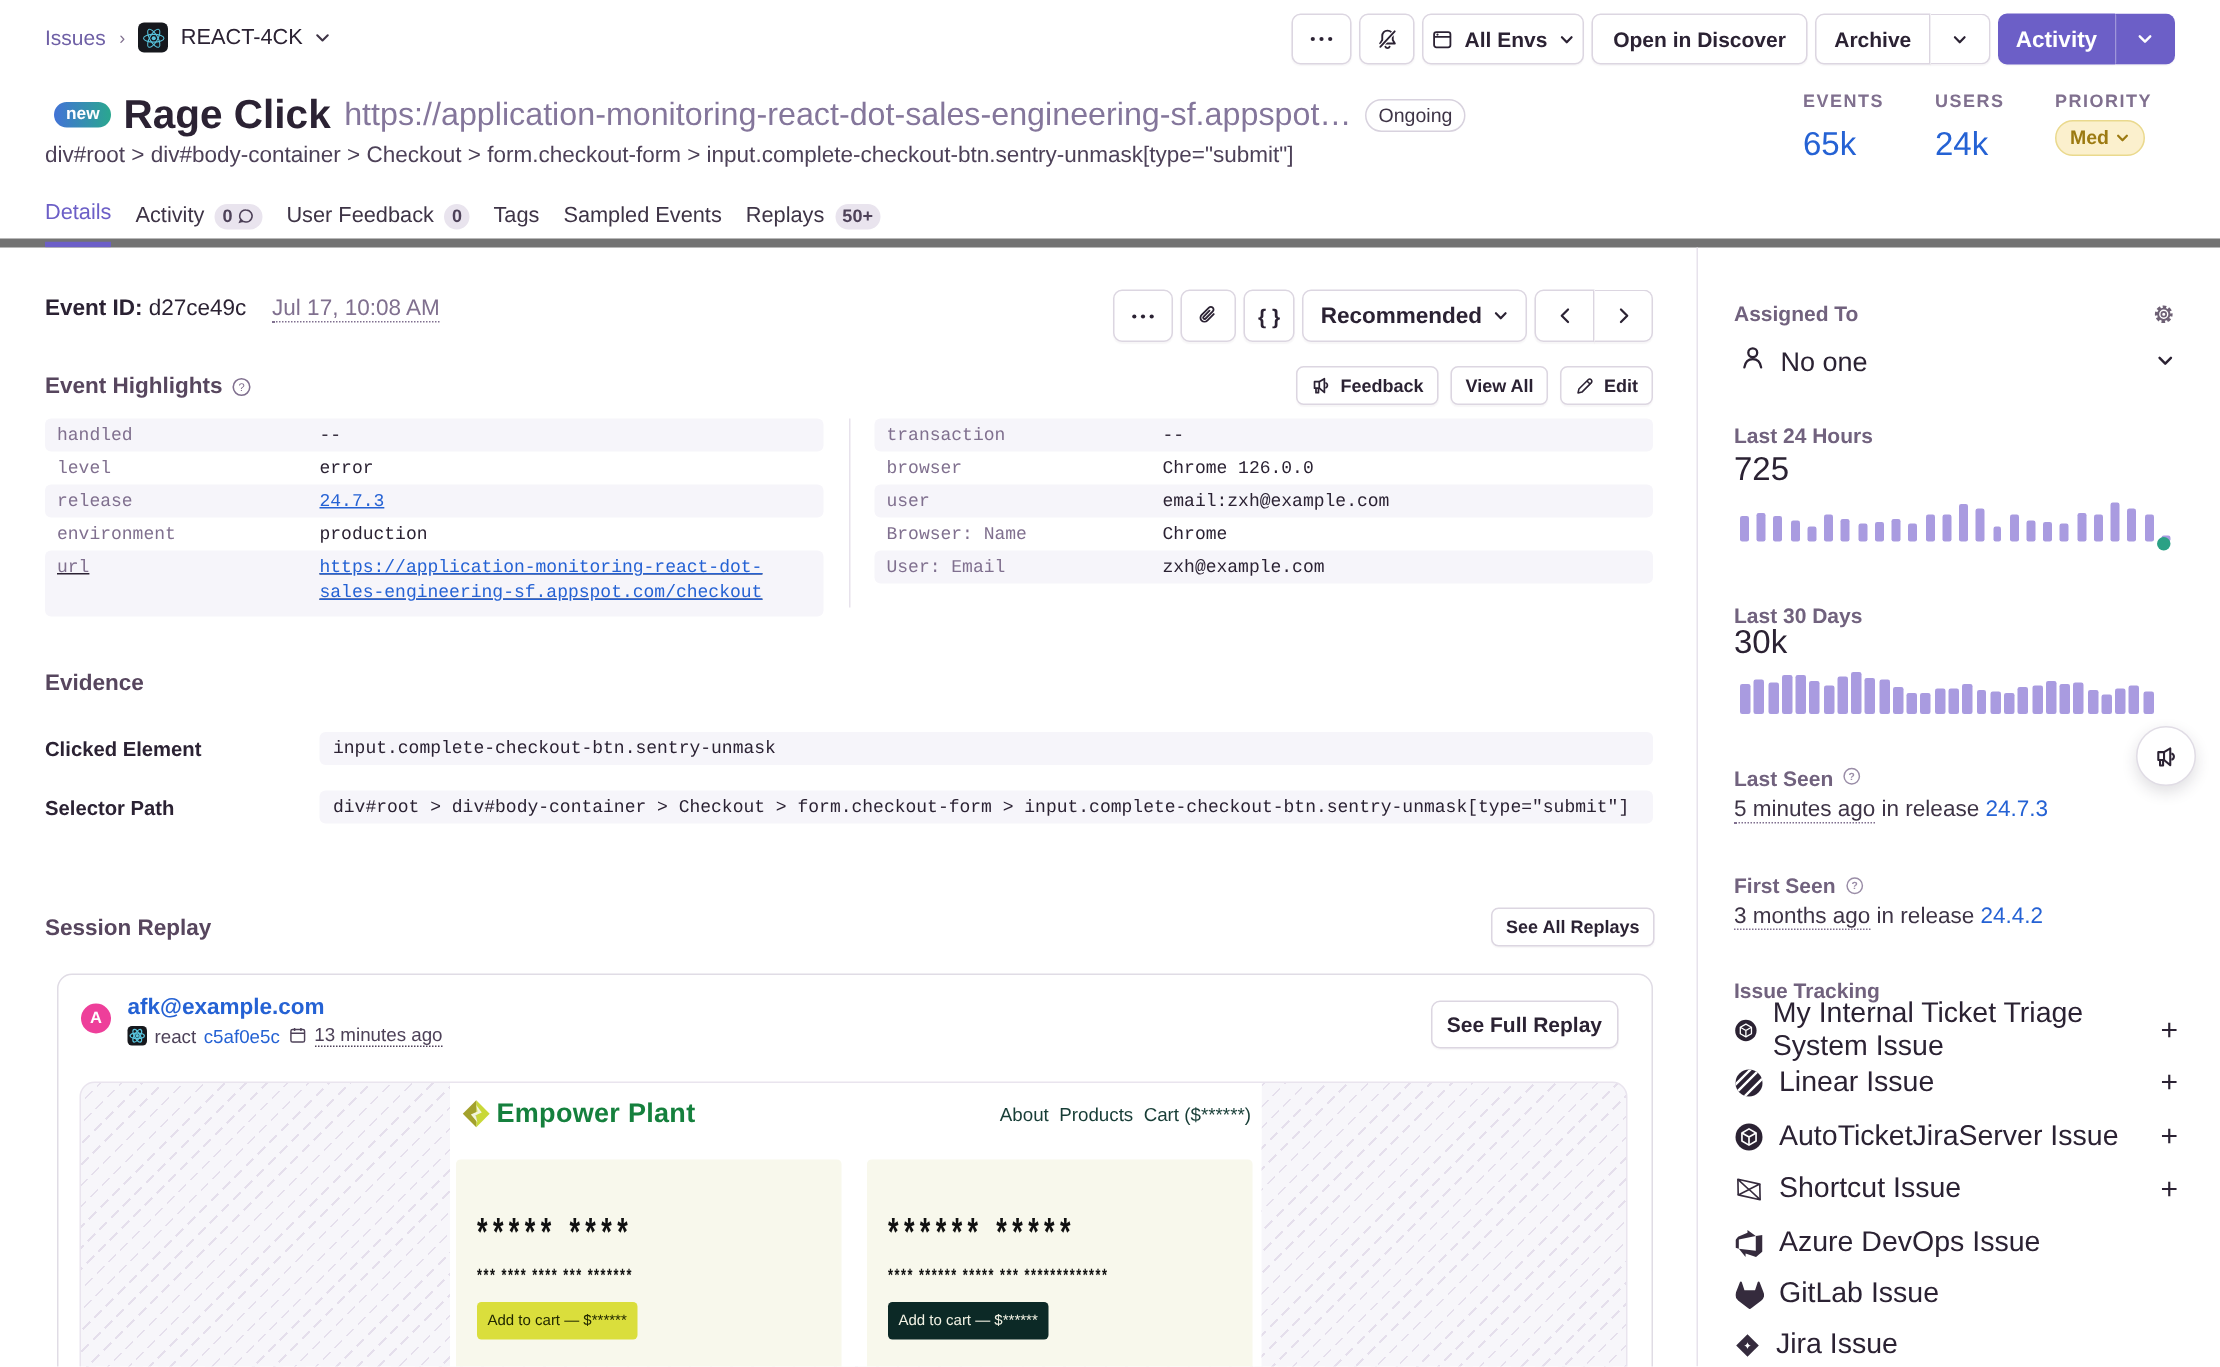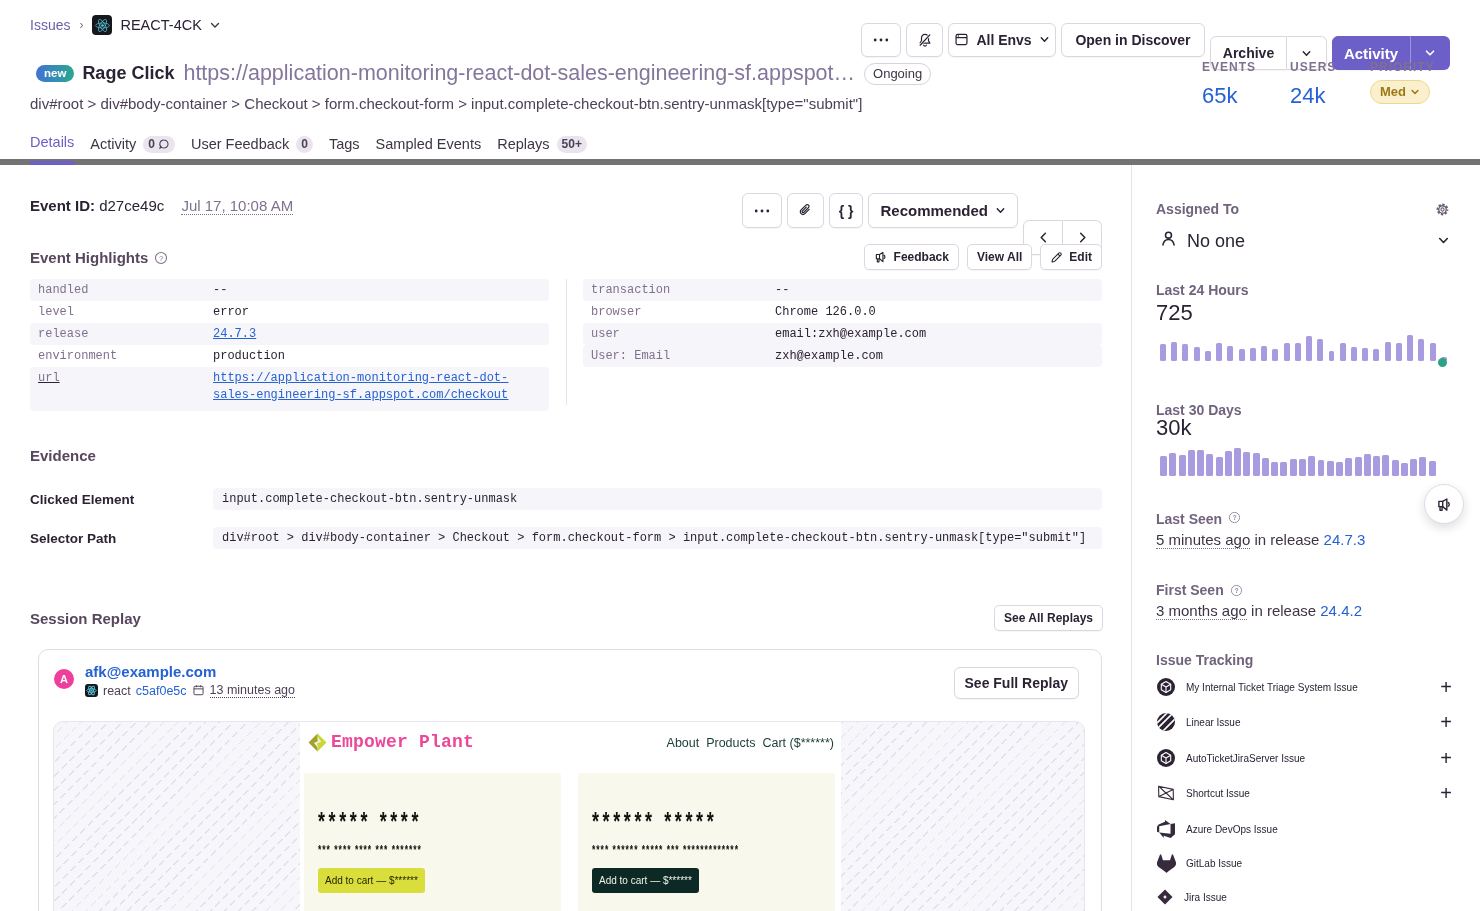--- a/index.html
+++ b/index.html
@@ -14,29 +14,29 @@
 .sub { color:#80708f; }
 svg { display:block; }
 
 #crumbs { position:absolute; left:30px; top:15px; display:flex; align-items:center; font-size:14px; }
 #crumbs .lk { color:#6e5fa5; }
 #crumbs .sep { color:#80708f; margin:0 9px; font-size:12px; }
 .reactbadge { width:20px; height:20px; border-radius:4px; background:#16181d;
   display:inline-flex; align-items:center; justify-content:center; margin-right:8px; }
 #topbtns { position:absolute; top:9px; right:30px; display:flex; align-items:center; gap:5px; }
 .grp { display:inline-flex; }
-.grp .btn { border-radius:0;margin-top:27px; }
+.grp .btn { border-radius:0; }
 .grp .btn:first-child { border-radius:6px 0 0 6px; }
 .grp .btn:last-child { border-radius:0 6px 6px 0; border-left:none; }
 .btn-purple { background:#6c5fc7; border-color:#6c5fc7; color:#fff; }
 
 #titlerow { position:absolute; left:30px; top:61px; display:flex; align-items:center; width:930px; }
 .newpill { background:linear-gradient(90deg,#4273d6,#2aa78f); color:#fff; font-size:11.5px;
   font-weight:700; border-radius:9px; padding:2px 8px 3px; margin:0 8px 0 6px; }
-#titlerow h1 { font-size:18px; font-weight:700; color:#2b2233; white-space:nowrap; }
+#titlerow h1 { font-size:27px; font-weight:700; color:#2b2233; white-space:nowrap; }
 #titlerow .url { font-size:21.5px; color:#84769b; font-weight:400; margin-left:9px;
   white-space:nowrap; }
 .ongoing { border:1px solid #d8d2de; border-radius:12px; font-size:13px; color:#3e3446;
   padding:2px 8px 3px; margin-left:9px; white-space:nowrap; background:#fff; }
 #culprit { position:absolute; left:30px; top:95px; font-size:15px; color:#4d4158; }
 #stats { position:absolute; top:60px; right:0; width:350px; }
 .stat { position:absolute; top:0; }
 .stat .lab { font-size:12px; font-weight:600; letter-spacing:1px; color:#80708f; }
 .stat .val { font-size:22px; color:#2562d4; margin-top:9px; }
 
@@ -77,33 +77,33 @@
 #seeall { position:absolute; right:28px; top:440px; }
 #replaycard { position:absolute; left:38px; top:484px; width:1064px; height:300px;
   border:1px solid #e0dce5; border-radius:10px; }
 
 .sideh { font-size:14px; font-weight:700; color:#71627e; }
 #float { position:absolute; left:1424px; top:484px; width:40px; height:40px; border-radius:50%;
   background:#fff; border:1px solid #e0dce5; box-shadow:0 4px 10px rgba(43,34,51,0.15);
   display:flex; align-items:center; justify-content:center; }
 
 .itrow { position:absolute; left:24px; width:296px; height:22px; display:flex; align-items:center; }
-.itlab { font-size:10px; color:#2b2233; margin-left:10px; }
+.itlab { font-size:19px; color:#2b2233; margin-left:10px; }
 .plus { margin-left:auto; font-size:20px; font-weight:400; color:#2b2233; line-height:18px; }
 .bar { background:#a99be0; border-radius:1.5px; align-self:flex-end; }
 .chart { display:flex; align-items:flex-end; }
 
 #rviewport { position:absolute; left:14px; top:71px; width:1032px; height:233px;
   border:1px solid #e9e4ee; border-radius:10px; background-color:#f7f6fa; overflow:hidden;
   background-image:
     repeating-linear-gradient(45deg, rgba(247,246,250,1) 0 4px, rgba(247,246,250,0) 4px 11px),
     repeating-linear-gradient(135deg, rgba(0,0,0,0) 0 8.6px, #e5dfec 8.6px 9.8px); }
 #shot { position:absolute; left:246px; top:0; width:541px; height:233px; background:#fff; }
 #shothead { position:absolute; left:0; top:0; width:541px; height:42px; background:#fff; }
-#eptitle { position:absolute; left:31px; top:10px; font-size:18px; font-weight:600; color:#ec4899; letter-spacing:0.2px;font-family:Liberation Mono, monospace; }
+#eptitle { position:absolute; left:31px; top:10px; font-size:18px; font-weight:600; color:#15803d; letter-spacing:0.2px; }
 #epnav { position:absolute; right:7px; top:14px; font-size:12.5px; font-weight:500; color:#173d36; }
 .epcard { position:absolute; top:51px; width:257px; height:182px; background:#f8f8ec; border-radius:3px; }
 .ept { position:absolute; left:14px; top:34px; font-size:18px; font-weight:700; color:#111; letter-spacing:3.6px; transform:scaleY(1.45); transform-origin:0 0; }
 .epd { position:absolute; left:14px; top:70px; font-size:8.5px; font-weight:700; color:#111; letter-spacing:1px; transform:scaleY(1.4); transform-origin:0 0; }
 .epb { position:absolute; left:14px; top:95px; height:25px; border-radius:3px; font-size:10px;
   display:inline-flex; align-items:center; padding:0 7px; font-weight:500; }
 </style>
 </head>
 <body>
 
@@ -299,20 +299,24 @@
         <span class="k" style="width:192px;">transaction</span>
         <span class="v">--</span>
       </div>
     <div class="kvrow">
         <span class="k" style="width:192px;">browser</span>
         <span class="v">Chrome 126.0.0</span>
       </div>
     <div class="kvrow odd">
         <span class="k" style="width:192px;">user</span>
         <span class="v">email:zxh@example.com</span>
+      </div>
+    <div class="kvrow">
+        <span class="k" style="width:192px;">Browser: Name</span>
+        <span class="v">Chrome</span>
       </div>
     <div class="kvrow odd">
         <span class="k" style="width:192px;">User: Email</span>
         <span class="v">zxh@example.com</span>
       </div>
   </div>
 
   <div id="evidence">
     <div class="h2" style="margin-bottom:24px;">Evidence</div>
     <div class="evrow">

